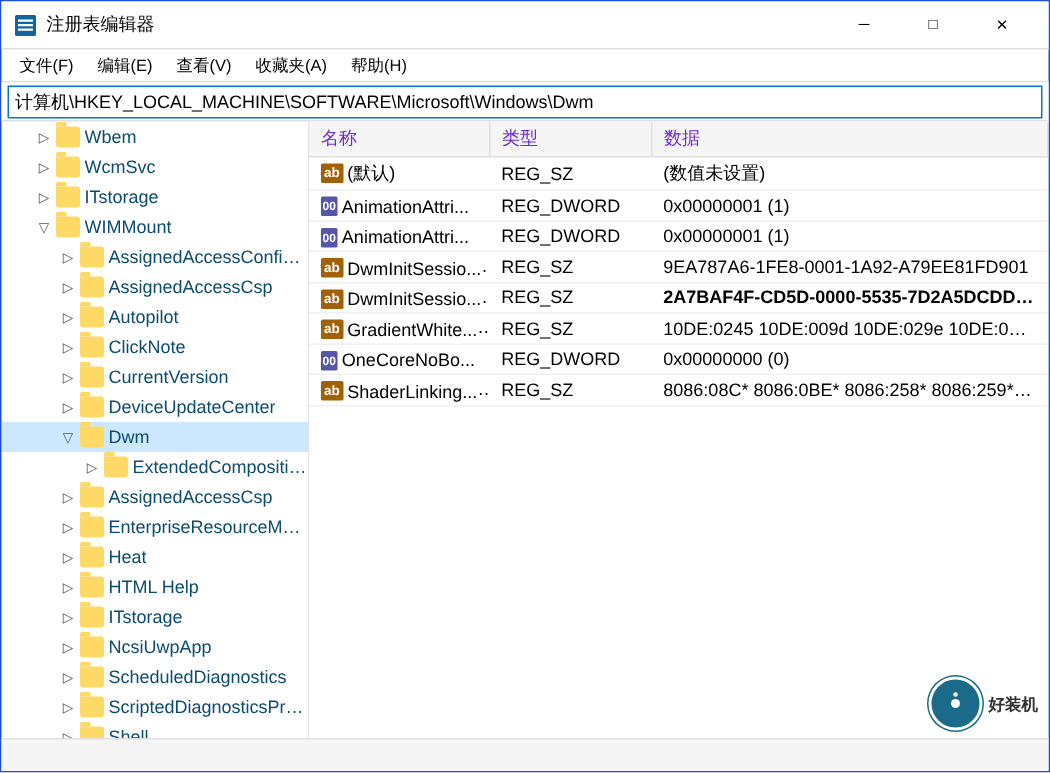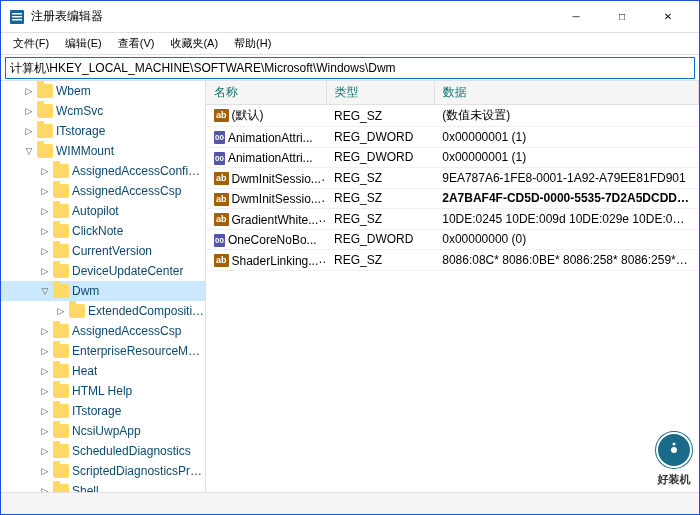--- a/index.html
+++ b/index.html
@@ -214,21 +214,21 @@
     .data-table thead tr {
       background: #f5f5f5;
       border-bottom: 1px solid #e0e0e0;
     }
 
     .data-table th {
       text-align: left;
       padding: 3px 8px;
       font-weight: normal;
       font-size: 12px;
-      color: #0f766e;
+      color: #6d28d9;
       border-right: 1px solid #e0e0e0;
       cursor: pointer;
     }
 
     .data-table td {
       padding: 2px 8px;
       font-size: 12px;
       color: #000;
       border-bottom: 1px solid #f0f0f0;
       white-space: nowrap;
@@ -280,21 +280,20 @@
     }
 
     
     .watermark {
       position: absolute;
       bottom: 28px;
       right: 8px;
       display: flex;
       align-items: center;
       gap: 4px;
-      flex-direction: column;
     }
 
     .watermark-circle {
       width: 36px;
       height: 36px;
       background: #1a6b8a;
       border-radius: 50%;
       display: flex;
       align-items: center;
       justify-content: center;

